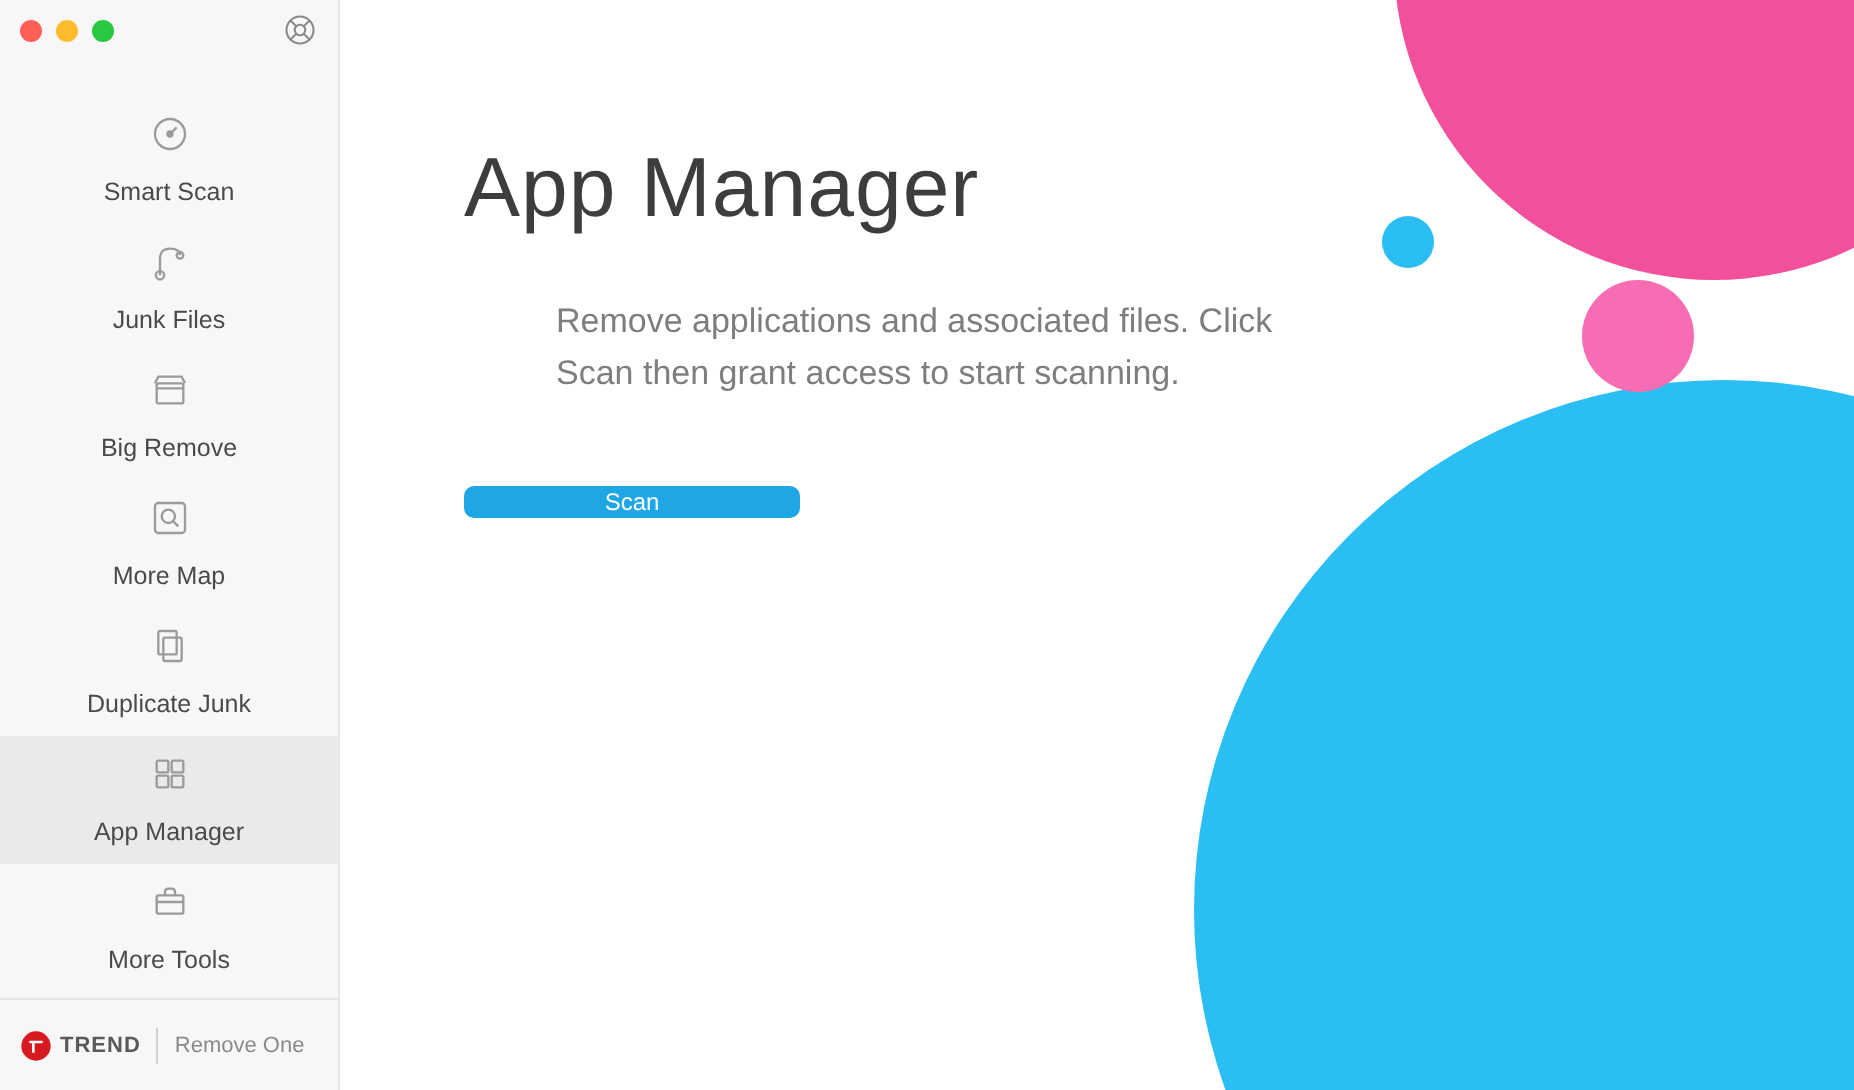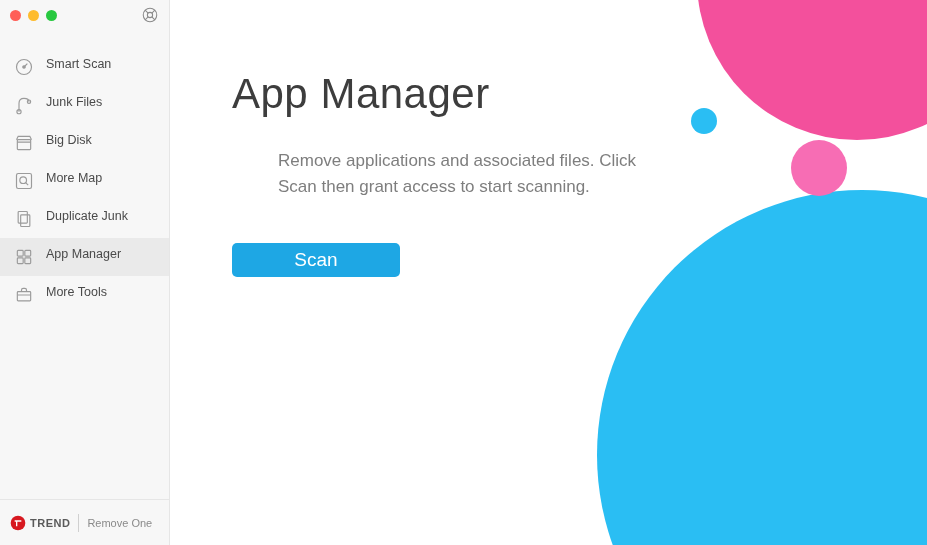--- a/index.html
+++ b/index.html
@@ -47,25 +47,27 @@
       position: absolute;
       right: 10px;
       top: 6px;
     }
     .nav {
       margin-top: 18px;
       flex: 1;
     }
     .nav-item {
       display: flex;
+      align-items: center;
       gap: 12px;
       padding: 9px 14px;
       font-size: 12.5px;
       color: #4a4a4a;
       cursor: pointer;
+      flex-direction: column;
     }
     .nav-item.active {
       background: #eaeaea;
     }
     .nav-icon {
       width: 20px;
       height: 20px;
       display: inline-flex;
       align-items: center;
       justify-content: center;
@@ -162,26 +164,26 @@
       font-size: 17px;
       font-weight: 300;
       color: #7e7e7e;
       line-height: 1.55;
       max-width: 380px;
       margin-bottom: 42px;
       margin-left: 46px;
     }
     .scan-btn {
       width: 168px;
-      height: 34px;
+      height: 16px;
       background: #1ea7e4;
       color: #ffffff;
       border: none;
       border-radius: 5px;
-      font-size: 19px;
+      font-size: 12px;
       cursor: pointer;
       display: flex;
       align-items: center;
       justify-content: center;
     }
   </style>
 </head>
 <body>
 
 <div class="window">
@@ -226,21 +228,21 @@
         <span class="nav-label">Junk Files</span>
       </div>
 
       <div class="nav-item">
         <span class="nav-icon">
           <svg width="20" height="20" viewBox="0 0 24 24" fill="none" stroke="currentColor" stroke-width="1.4">
             <rect x="4" y="8" width="16" height="12" rx="1"></rect>
               <path d="M4 11 H20 M3 8 L5 4 H19 L21 8"></path>
           </svg>
         </span>
-        <span class="nav-label">Big Disk</span>
+        <span class="nav-label">Big Remove</span>
       </div>
 
       <div class="nav-item">
         <span class="nav-icon">
           <svg width="20" height="20" viewBox="0 0 24 24" fill="none" stroke="currentColor" stroke-width="1.4">
             <rect x="3" y="3" width="18" height="18" rx="2"></rect>
               <circle cx="11" cy="11" r="4"></circle>
               <path d="M14 14 L17 17"></path>
           </svg>
         </span>

